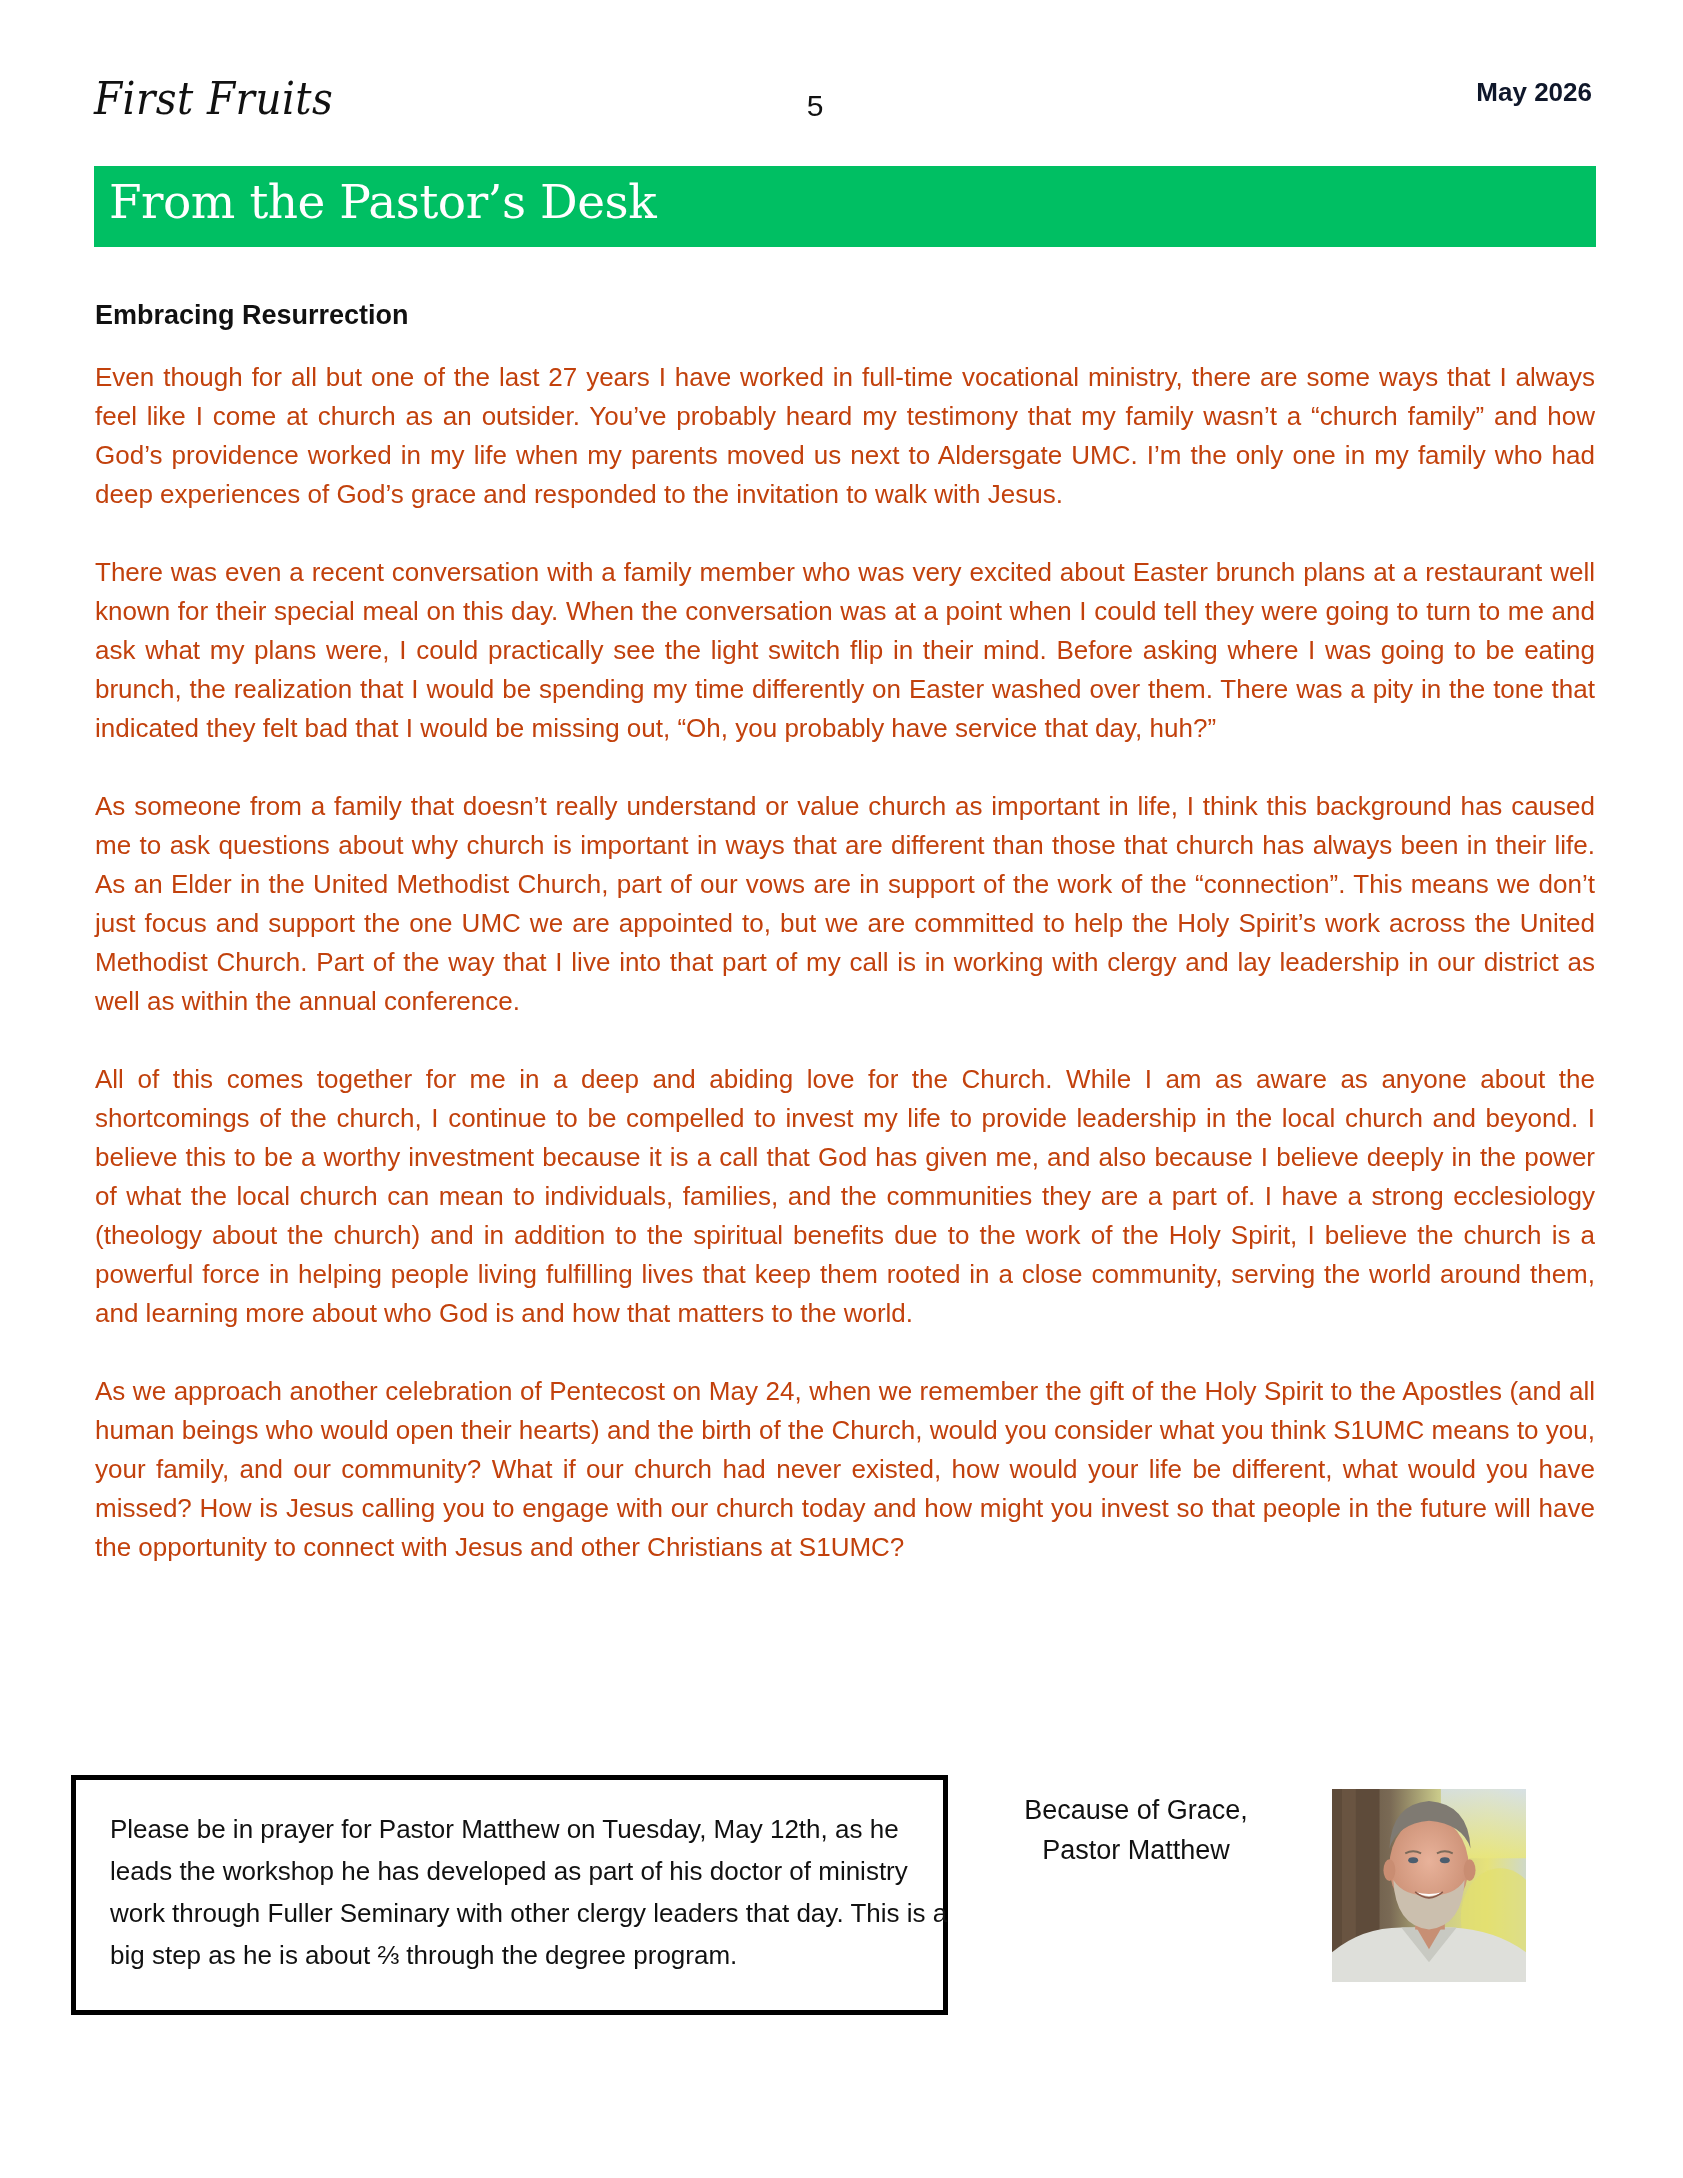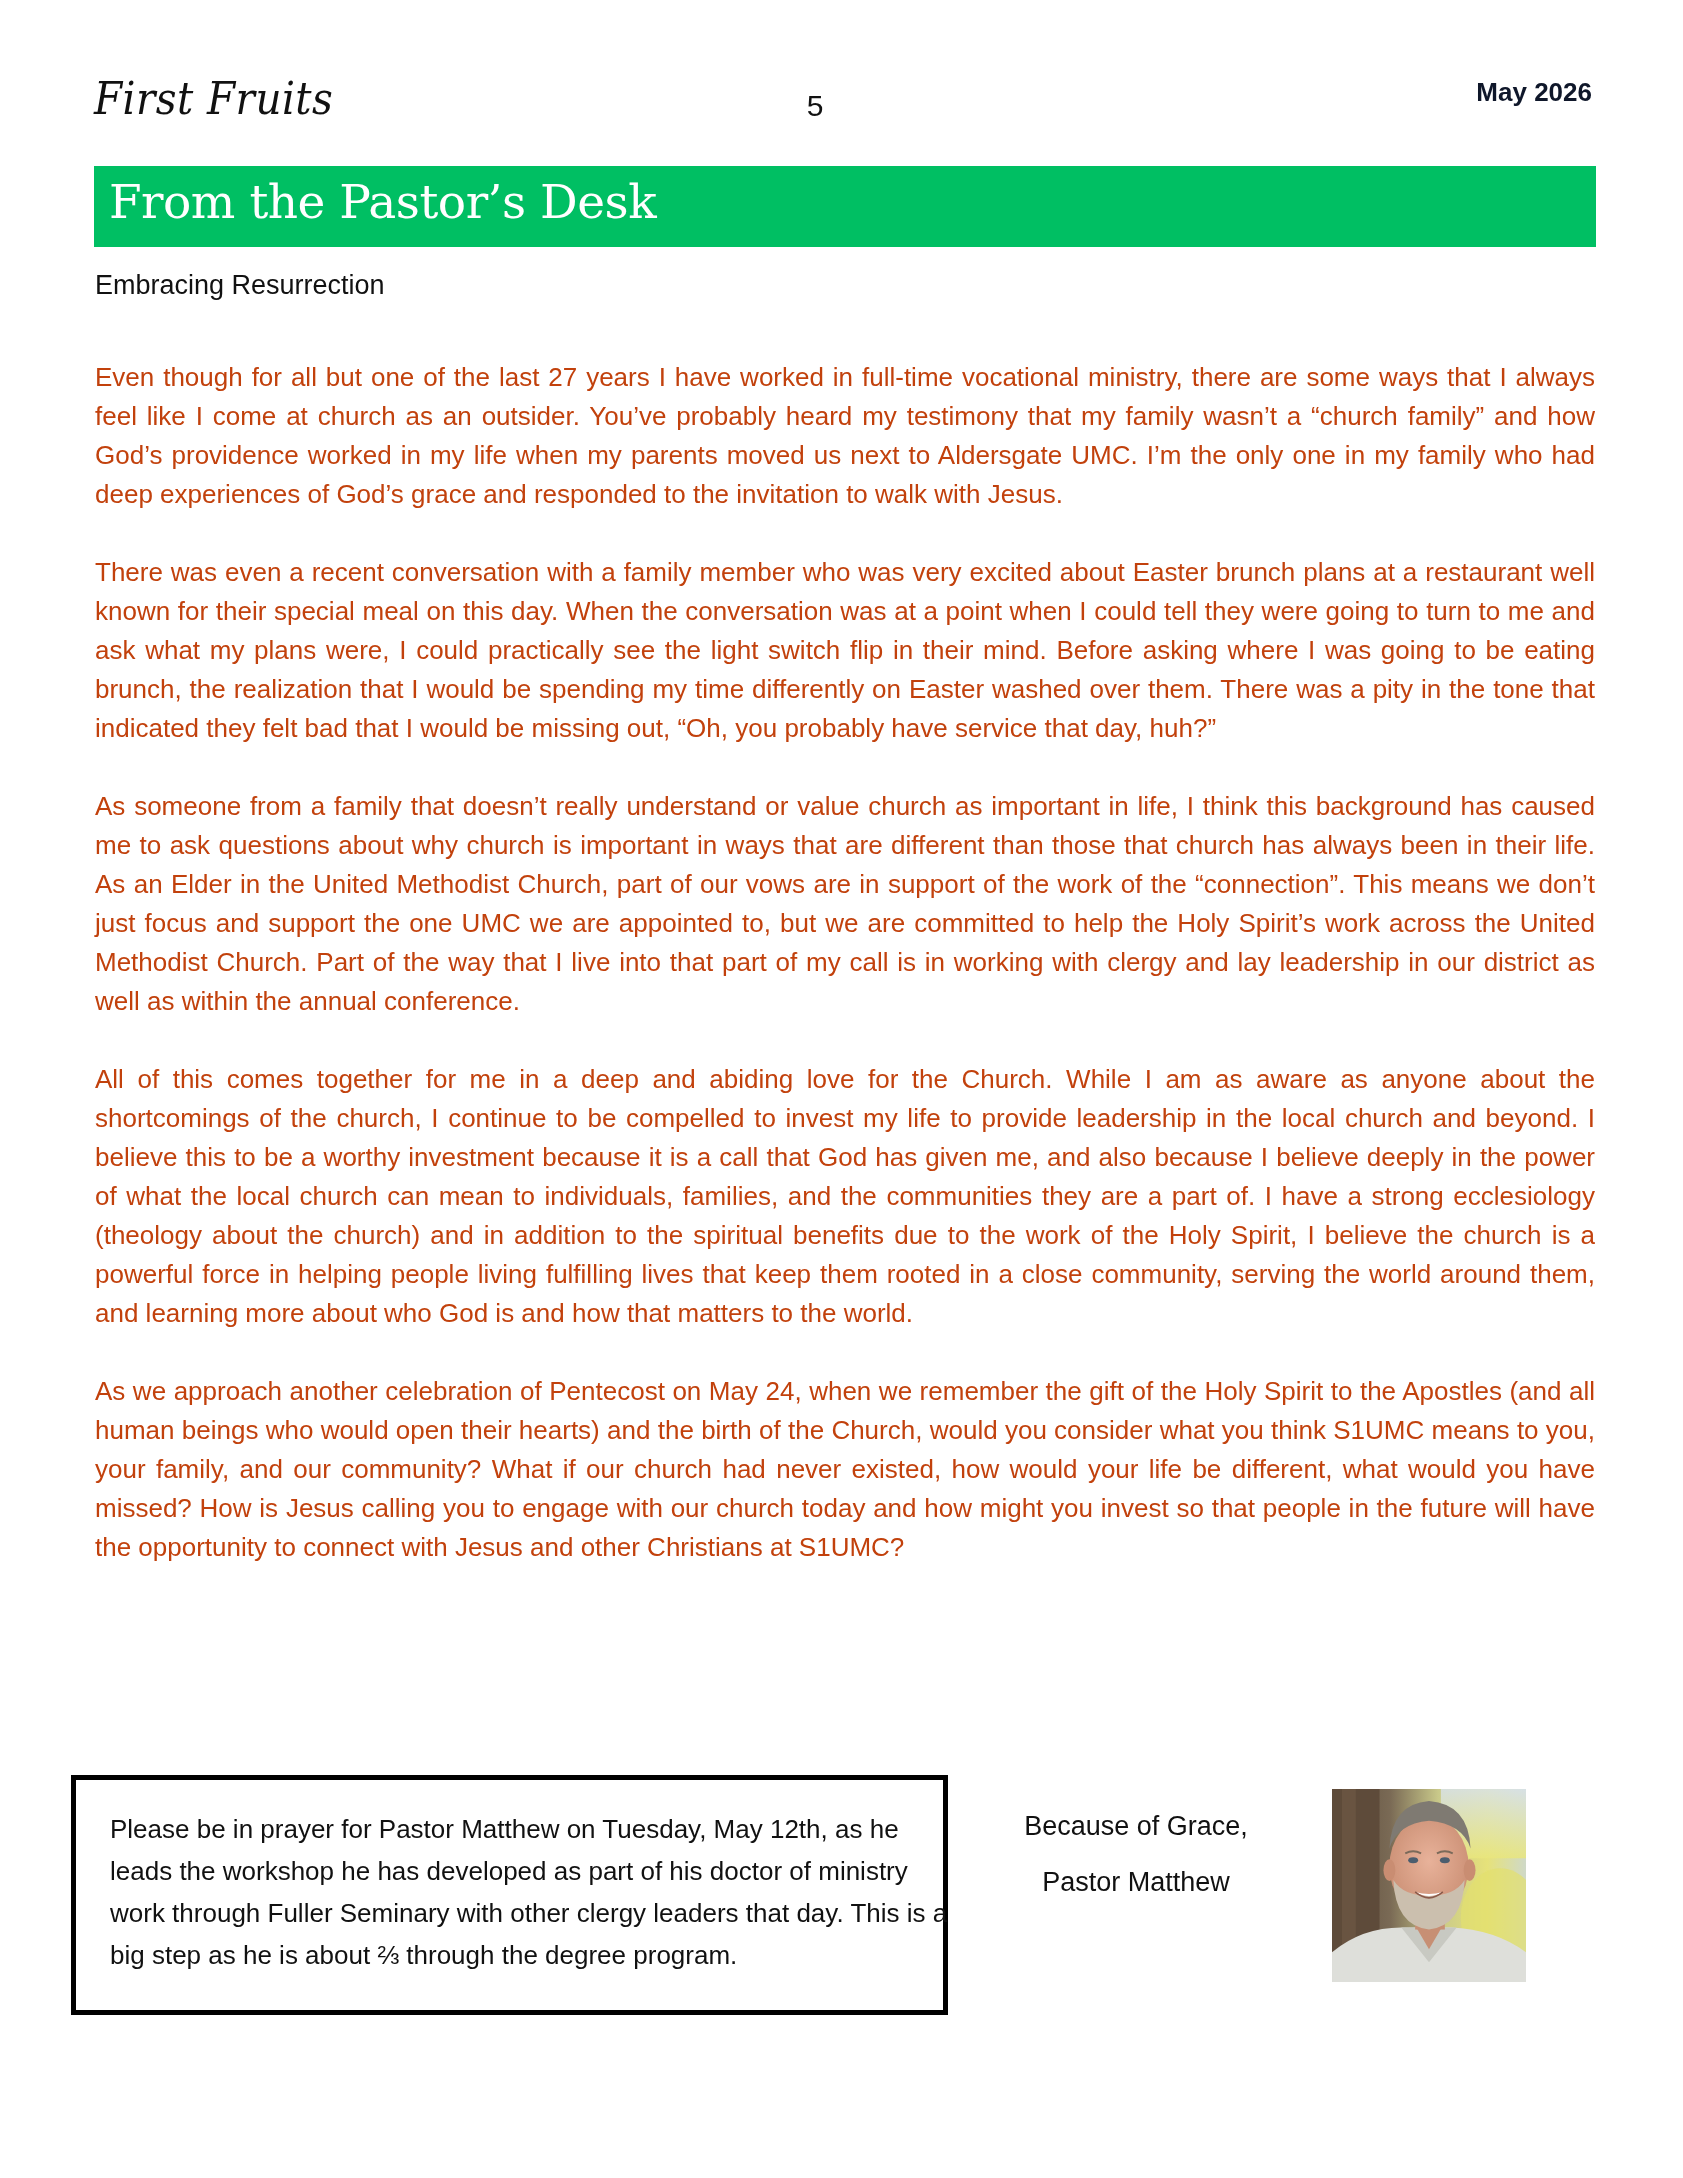--- a/index.html
+++ b/index.html
@@ -58,23 +58,23 @@
     top: 8px;
     font-family: "DejaVu Serif", serif;
     font-size: 47px;
     color: #ffffff;
     letter-spacing: -0.5px;
     white-space: nowrap;
   }
   .article-heading {
     position: absolute;
     left: 95px;
-    top: 270px;
+    top: 300px;
     font-size: 27px;
-    font-weight: normal;
+    font-weight: bold;
     color: #111;
     text-align: center;
   }
   .article-body {
     position: absolute;
     left: 95px;
     top: 358px;
     width: 1500px;
   }
   .article-paragraph {
@@ -108,21 +108,21 @@
   .signature {
     position: absolute;
     left: 1000px;
     top: 1790px;
     width: 272px;
     text-align: center;
     font-size: 27px;
     line-height: 40px;
     color: #111;
   }
-  .signature div { white-space: nowrap; margin-top: 16px; }
+  .signature div { white-space: nowrap; }
   .pastor-photo {
     position: absolute;
     left: 1332px;
     top: 1789px;
     width: 194px;
     height: 193px;
     overflow: hidden;
   }
   .pastor-photo svg { display: block; }
 </style>

